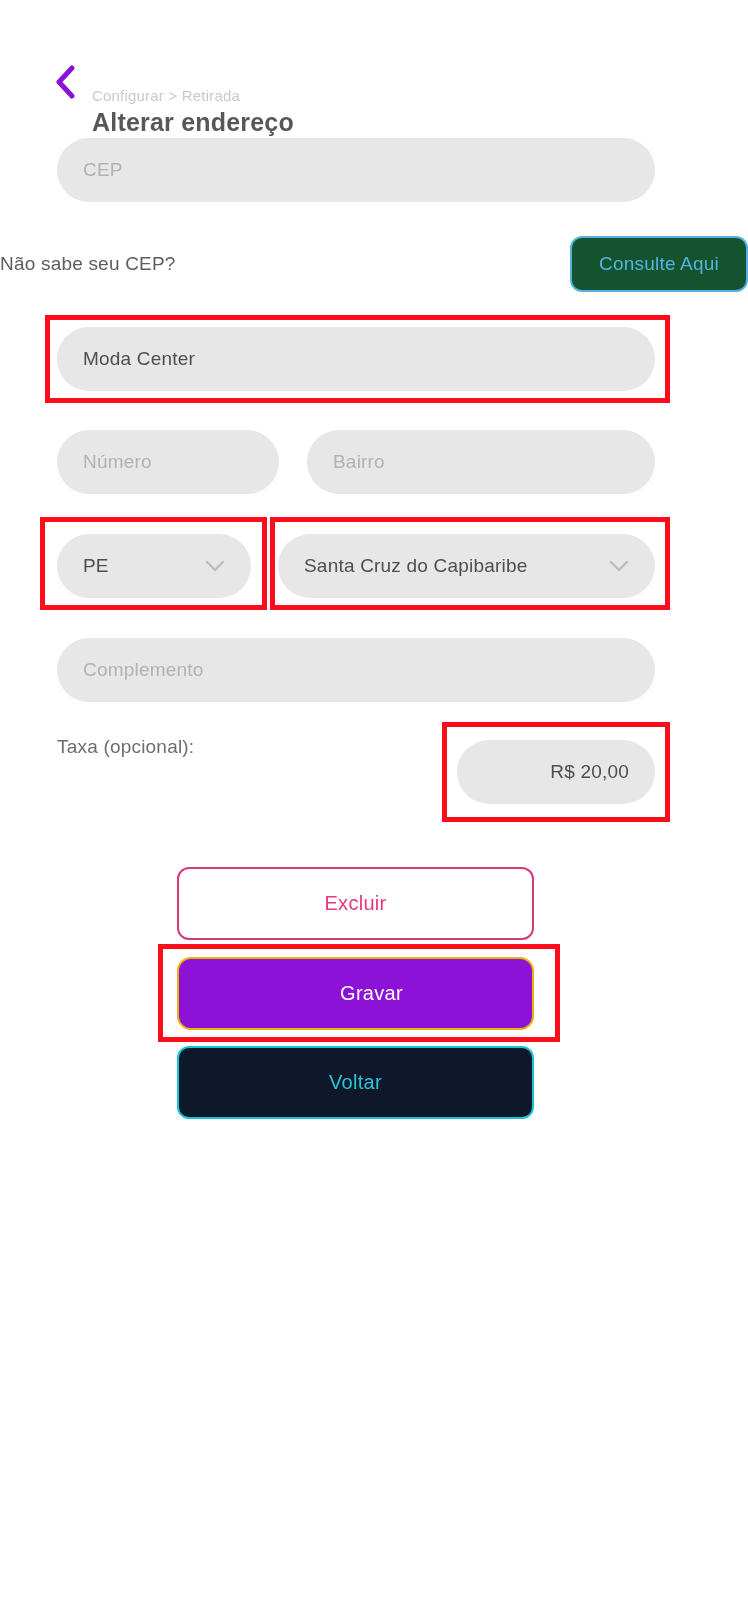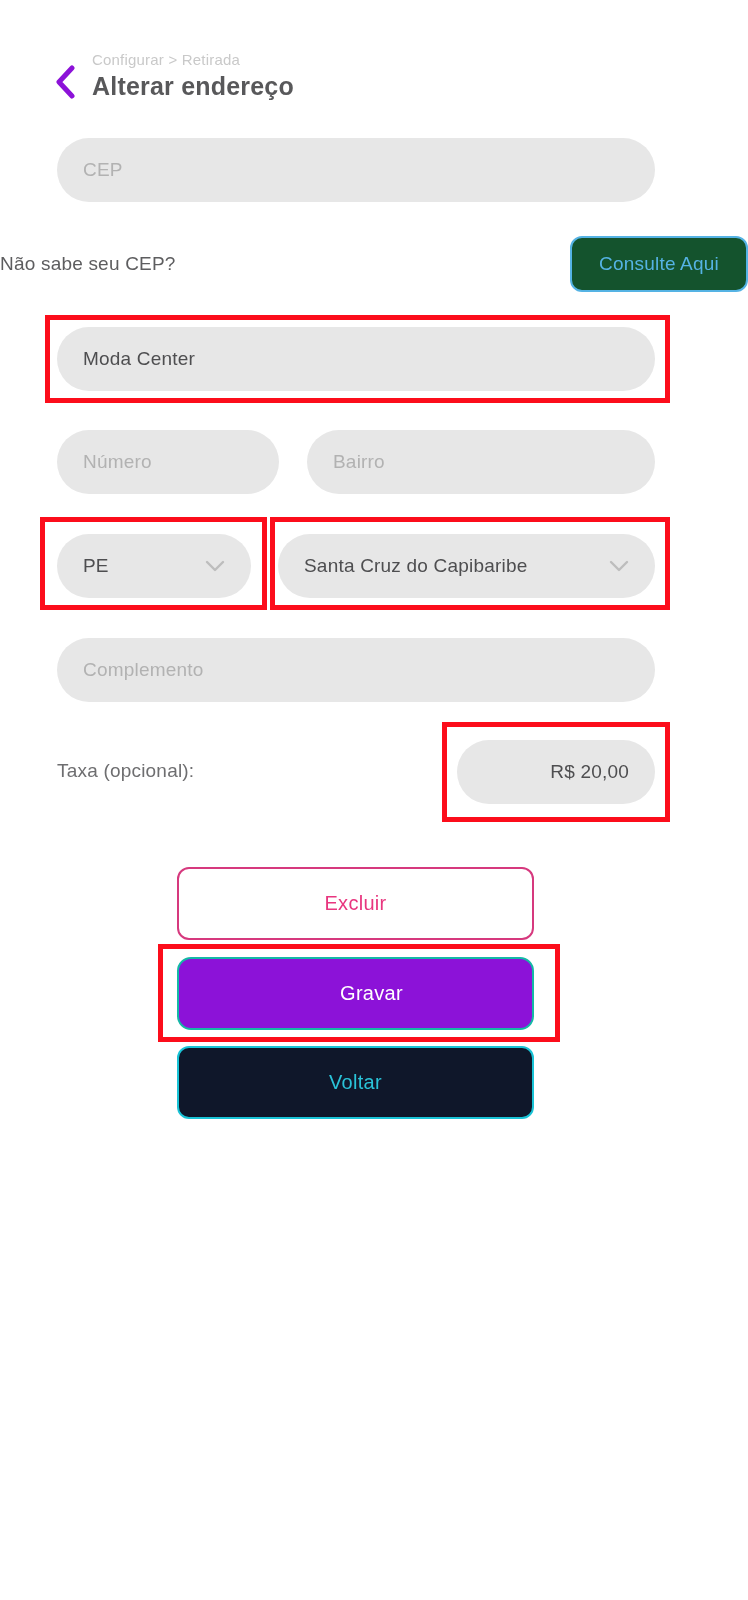--- a/index.html
+++ b/index.html
@@ -35,21 +35,21 @@
     height: 48px;
     display: flex;
     align-items: center;
     justify-content: center;
     cursor: pointer;
     flex: none;
     margin-top: 8px;
   }
   .back-btn svg { display: block; }
 
-  .header-text { display: flex; flex-direction: column; }
+  .header-text { display: flex; flex-direction: column; margin-top: 36px; }
 
   .breadcrumb {
     font-size: 15px;
     color: #c9c9c9;
     letter-spacing: .2px;
     line-height: 20px;
     white-space: nowrap;
   }
   .page-title {
     font-size: 25px;
@@ -133,21 +133,21 @@
     cursor: pointer;
     display: flex;
     align-items: center;
     justify-content: center;
   }
 
   
   .fee-label {
     position: absolute;
     left: 57px;
-    top: 760px;
+    top: 736px;
     font-size: 19px;
     color: #6e6e70;
     letter-spacing: .2px;
     white-space: nowrap;
   }
 
   
   .action-btn {
     position: absolute;
     left: 177px;
@@ -164,21 +164,21 @@
   }
   #delete-button {
     top: 867px;
     background: #ffffff;
     border: 2px solid #d6397e;
     color: #e8367f;
   }
   #save-button {
     top: 957px;
     background: #8c12d8;
-    border: 2px solid #14b8a6;
+    border: 2px solid #eab308;
     color: #ffffff;
     border-radius: 14px;
     padding-left: 32px;
   }
   #back-button {
     top: 1046px;
     background: #0f172a;
     border: 2px solid #19c3d6;
     color: #2ac3d8;
   }

